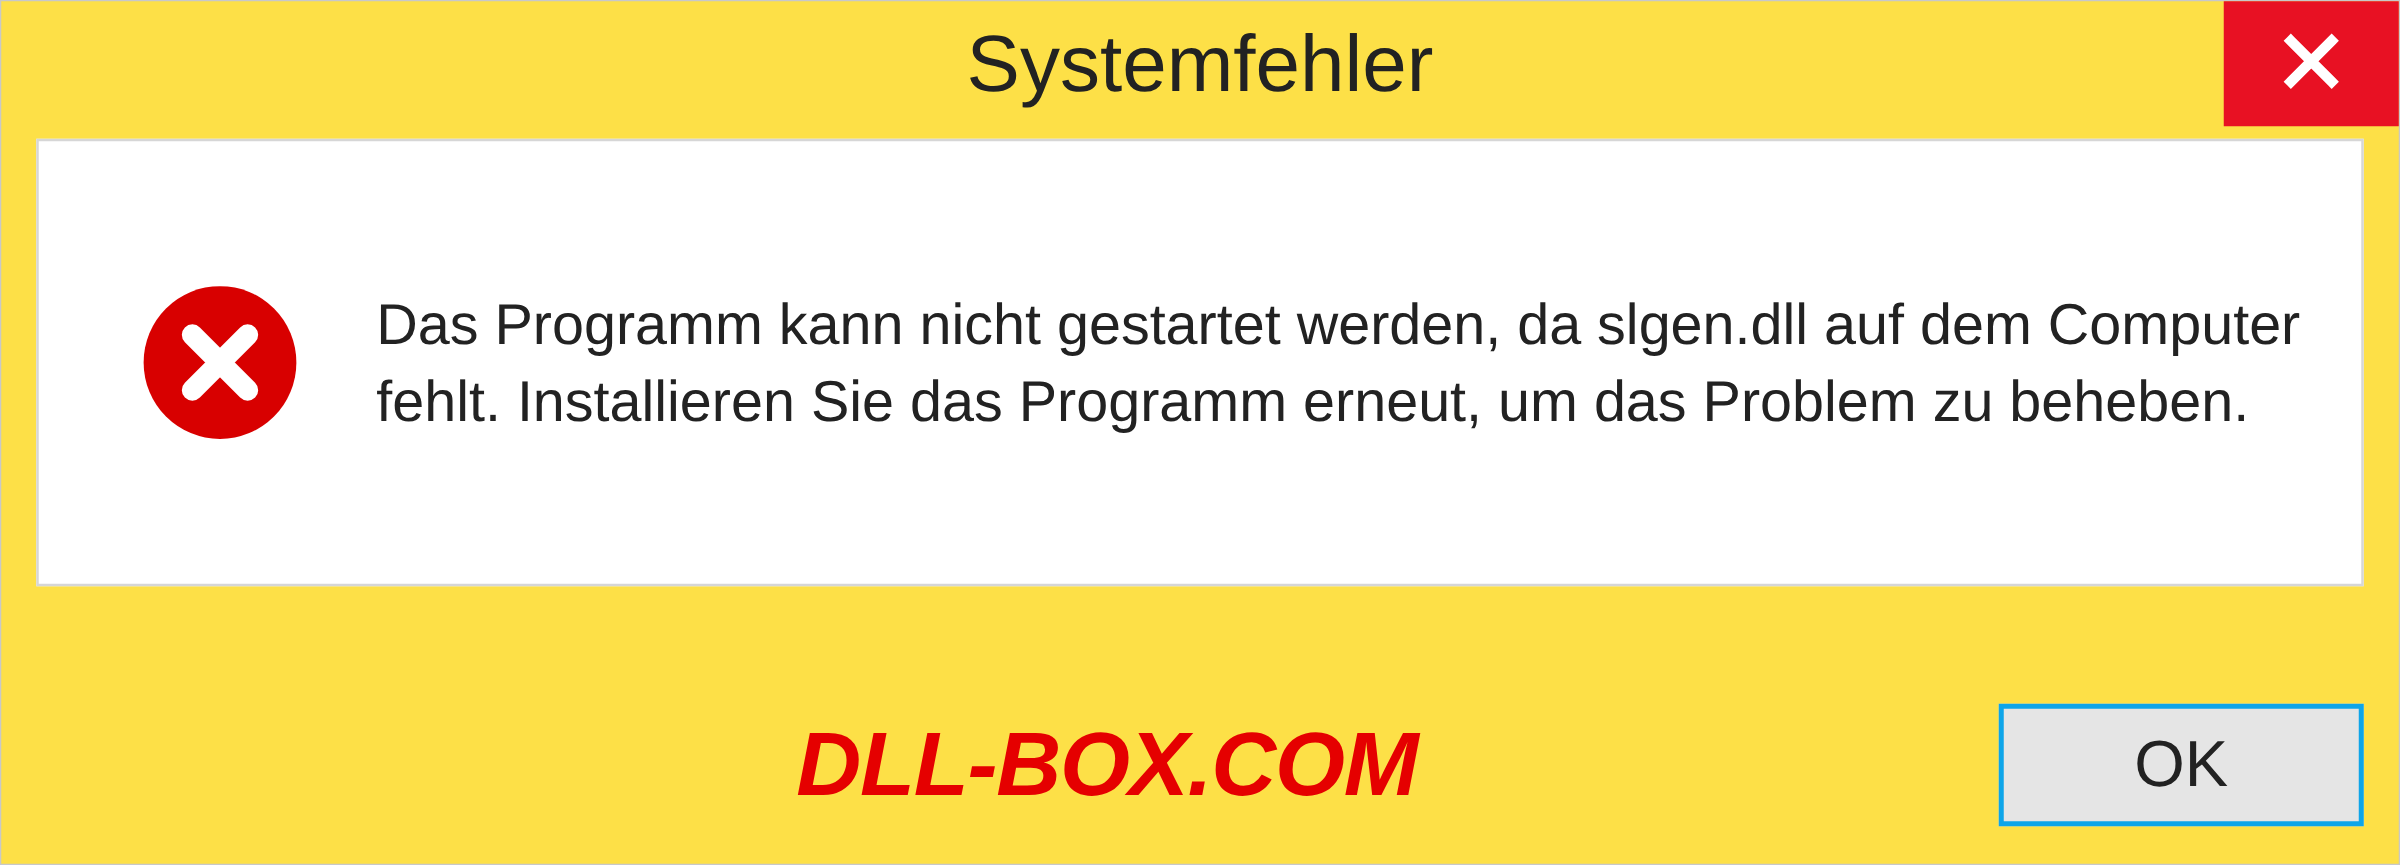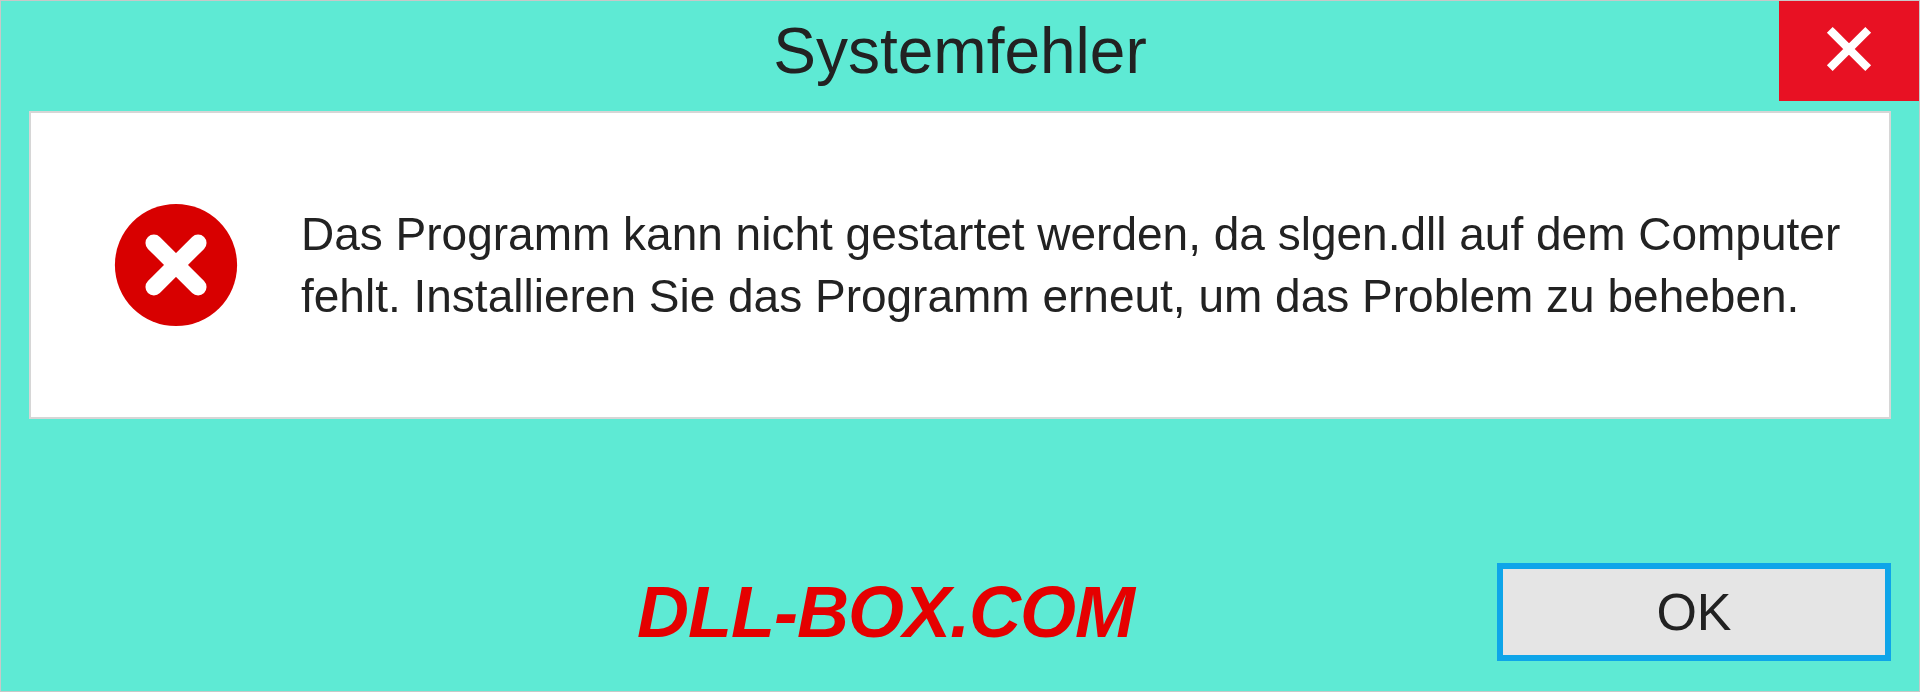--- a/index.html
+++ b/index.html
@@ -11,21 +11,21 @@
       width: 1920px;
       height: 692px;
       background: #f8f8f8;
       font-family: Arial, Helvetica, sans-serif;
       position: relative;
       overflow: hidden;
     }
     .dialog {
       width: 1920px;
       height: 692px;
-      background: #5eead4;
+      background: #fde047;
       border: 1px solid #c8c8c8;
       position: relative;
     }
     .title-bar {
       height: 100px;
       display: flex;
       align-items: center;
       justify-content: center;
       position: relative;
     }
@@ -47,21 +47,21 @@
       cursor: pointer;
     }
     .close-button svg {
       width: 56px;
       height: 56px;
     }
     .content-panel {
       margin: 10px 28px 0 28px;
       background: #fff;
       border: 2px solid #d6d6d6;
-      height: 308px;
+      height: 358px;
       display: flex;
       align-items: center;
       padding: 0 40px 0 80px;
     }
     .error-icon {
       flex-shrink: 0;
       width: 130px;
       height: 130px;
       margin-right: 60px;
     }
@@ -84,24 +84,24 @@
     .watermark {
       font-size: 72px;
       font-weight: 900;
       color: #e50000;
       font-family: Arial, Helvetica, sans-serif;
       letter-spacing: -1px;
       margin-left: 620px;
       font-style: italic;
     }
     .ok-button {
-      width: 394px;
+      width: 292px;
       height: 98px;
       background: #e5e5e5;
-      border: 6px solid #0ea5e9;
+      border: 4px solid #0ea5e9;
       font-size: 52px;
       color: #222;
       cursor: pointer;
       display: flex;
       align-items: center;
       justify-content: center;
       font-family: Arial, Helvetica, sans-serif;
     }
   </style>
 </head>

